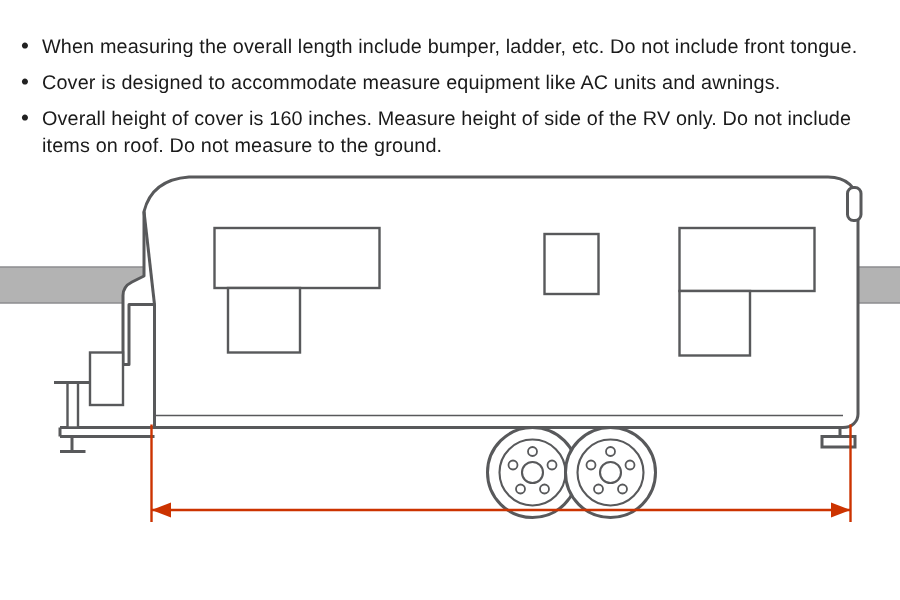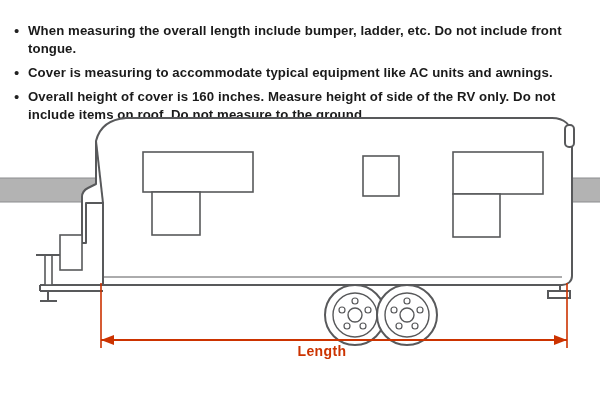--- a/index.html
+++ b/index.html
@@ -38,21 +38,20 @@
     font-size: 15px;
     line-height: 17px;
     text-align: left;
   }
   .note-text {
     flex: 1 1 auto;
     color: #1a1a1a;
     font-size: 13.2px;
     line-height: 18px;
     letter-spacing: 0.1px;
-    font-weight: bold;
   }
   
   .drawing {
     position: absolute;
     left: 0;
     top: 105px;
     width: 600px;
     height: 295px;
   }
   .drawing svg {
@@ -79,21 +78,21 @@
 
 <div id="page">
 
   <div class="notes">
     <div class="note-row">
       <div class="note-bullet">•</div>
       <div class="note-text">When measuring the overall length include bumper, ladder, etc. Do not include front tongue.</div>
     </div>
     <div class="note-row">
       <div class="note-bullet">•</div>
-      <div class="note-text">Cover is measuring to accommodate typical equipment like AC units and awnings.</div>
+      <div class="note-text">Cover is designed to accommodate measure equipment like AC units and awnings.</div>
     </div>
     <div class="note-row">
       <div class="note-bullet">•</div>
       <div class="note-text">Overall height of cover is 160 inches. Measure height of side of the RV only. Do not include items on roof. Do not measure to the ground.</div>
     </div>
   </div>
 
   <div class="drawing">
     <svg width="600" height="295" viewBox="0 0 600 295" xmlns="http://www.w3.org/2000/svg">
 
@@ -161,18 +160,15 @@
 
       <g>
         <line x1="101" y1="178" x2="101" y2="243" stroke="#cc3300" stroke-width="1.6"></line>
         <line x1="567" y1="178" x2="567" y2="243" stroke="#cc3300" stroke-width="1.6"></line>
         <line x1="101" y1="235" x2="567" y2="235" stroke="#cc3300" stroke-width="1.8"></line>
         <polygon points="101,235 114,230 114,240" fill="#cc3300"></polygon>
         <polygon points="567,235 554,230 554,240" fill="#cc3300"></polygon>
       </g>
     </svg>
 
-    <div class="caption">
-      <span>Length</span>
-    </div>
   </div>
 
 </div>
 
 </body></html>

